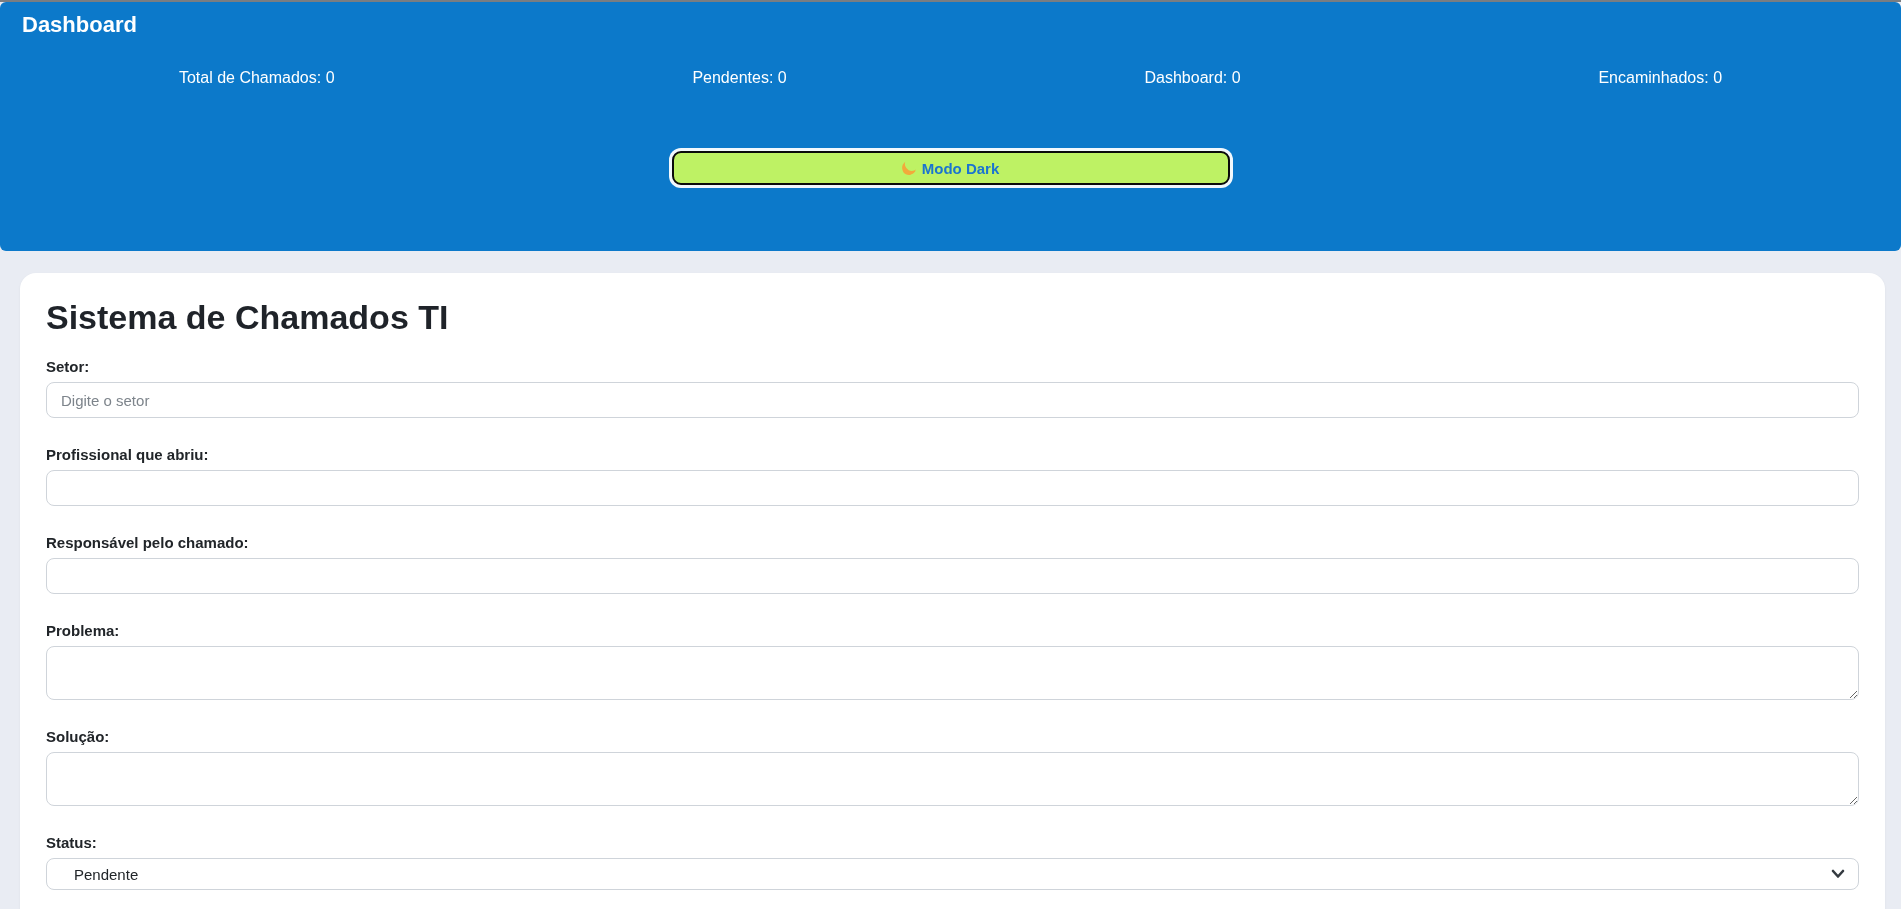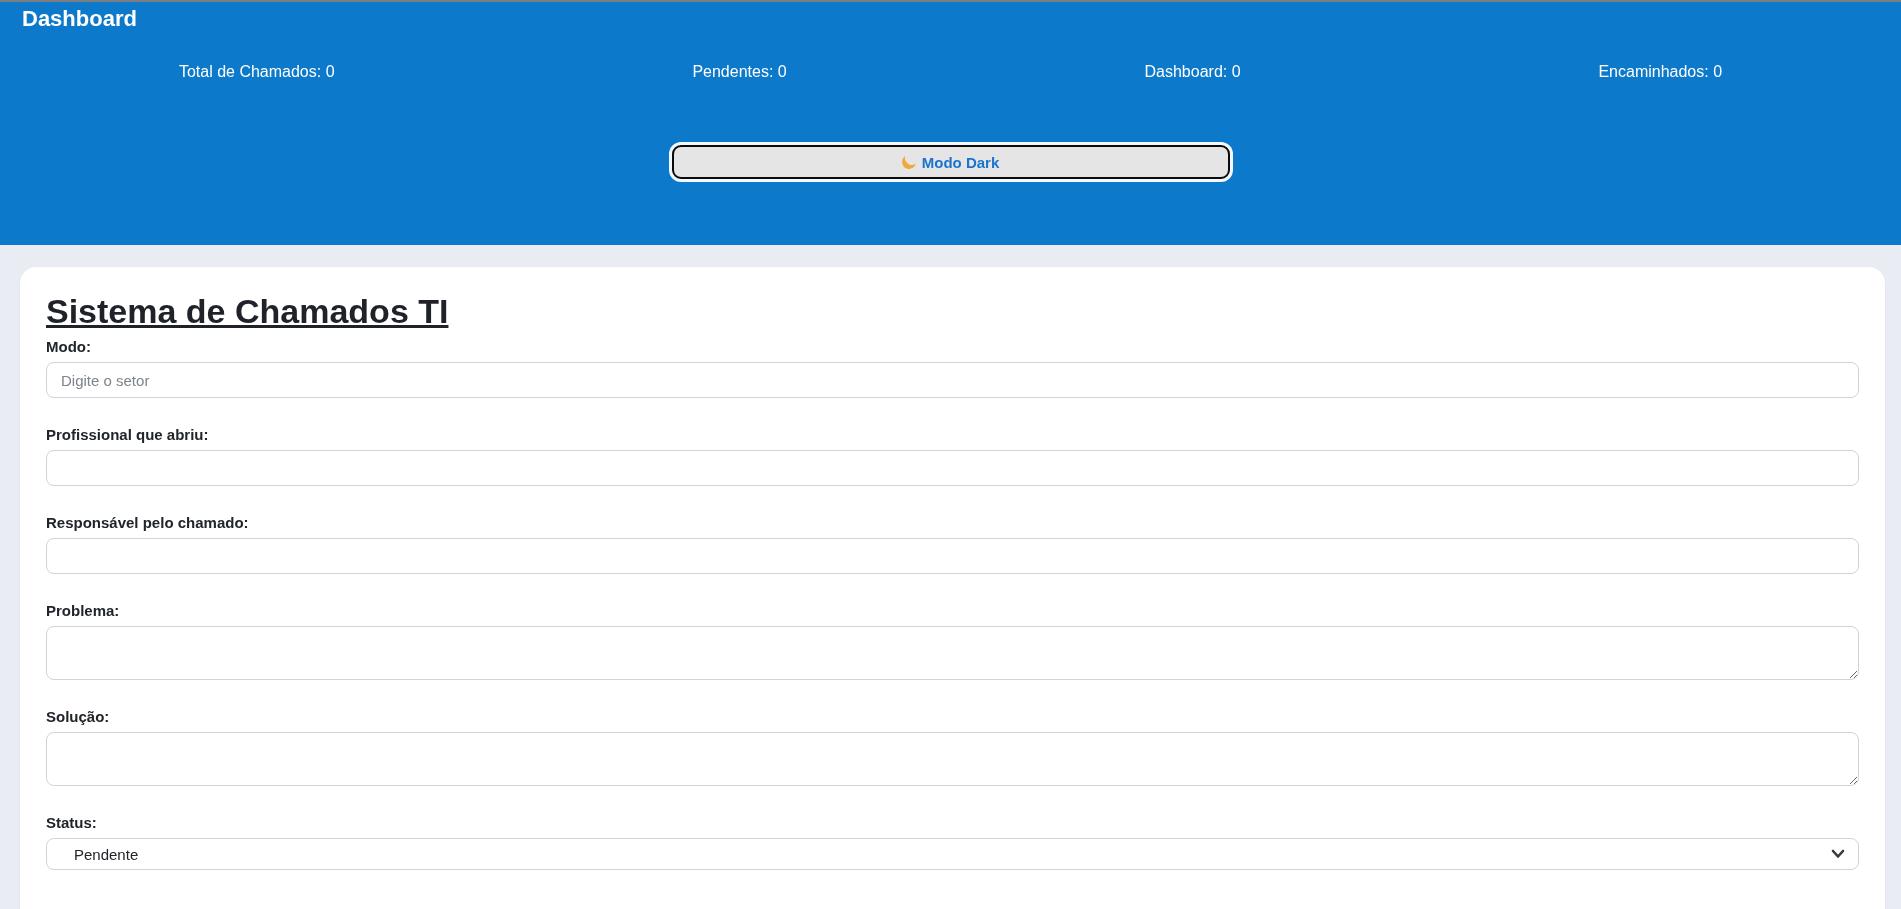--- a/index.html
+++ b/index.html
@@ -9,21 +9,22 @@
     background: #e9ecf3;
     font-family: "Liberation Sans", sans-serif;
     color: #212529;
   }
   .top-strip { height: 2px; background: #7a7d81; }
 
   
   .dash-header {
     background: #0c79ca;
     color: #ffffff;
-    padding: 4px 0 66px 0;
+    padding: 10px 0 66px 0;
+    border-radius: 6px;
   }
   .dash-title {
     margin: 0 0 0 22px;
     font-size: 22px;
     font-weight: 700;
     line-height: 26px;
   }
   .stats-row {
     display: flex;
     justify-content: space-around;
@@ -35,21 +36,21 @@
   .stat { white-space: nowrap; }
 
   .dark-btn {
     display: flex;
     align-items: center;
     justify-content: center;
     gap: 6px;
     margin: 64px auto 0 auto;
     width: 558px;
     height: 34px;
-    background: #e5e5e5;
+    background: #bef264;
     border: 2px solid #0b0b0b;
     border-radius: 9px;
     box-shadow: 0 0 0 3px rgba(255,255,255,0.95);
     color: #1b74d0;
     font-family: "Liberation Sans", sans-serif;
     font-size: 15px;
     font-weight: 700;
     cursor: pointer;
   }
   .moon {
@@ -63,26 +64,25 @@
   
   .main-area { padding: 22px 16px 0 20px; }
   .card {
     background: #ffffff;
     border-radius: 16px;
     padding: 24px 26px 80px 26px;
     min-height: 700px;
     box-shadow: 0 1px 3px rgba(0,0,0,0.05);
   }
   .form-title {
-    margin: 0 0 6px 0;
+    margin: 0 0 20px 0;
     font-size: 34px;
     font-weight: 700;
     line-height: 41px;
     color: #1f2329;
-    text-decoration: underline;
   }
   .form-group { margin-top: 28px; }
   .form-group.first { margin-top: 0; }
   .field-label {
     display: block;
     font-size: 15px;
     font-weight: 700;
     line-height: 18px;
     margin-bottom: 6px;
     color: #212529;
@@ -147,21 +147,21 @@
     <span class="moon"></span>
     <span>Modo Dark</span>
   </button>
 </header>
 
 <main class="main-area">
   <div class="card">
     <h1 class="form-title">Sistema de Chamados TI</h1>
 
     <div class="form-group first">
-      <label class="field-label">Modo:</label>
+      <label class="field-label">Setor:</label>
       <input type="text" class="text-input" placeholder="Digite o setor" style="">
     </div>
 
     <div class="form-group">
       <label class="field-label">Profissional que abriu:</label>
       <input type="text" class="text-input" style="">
     </div>
 
     <div class="form-group">
       <label class="field-label">Responsável pelo chamado:</label>

